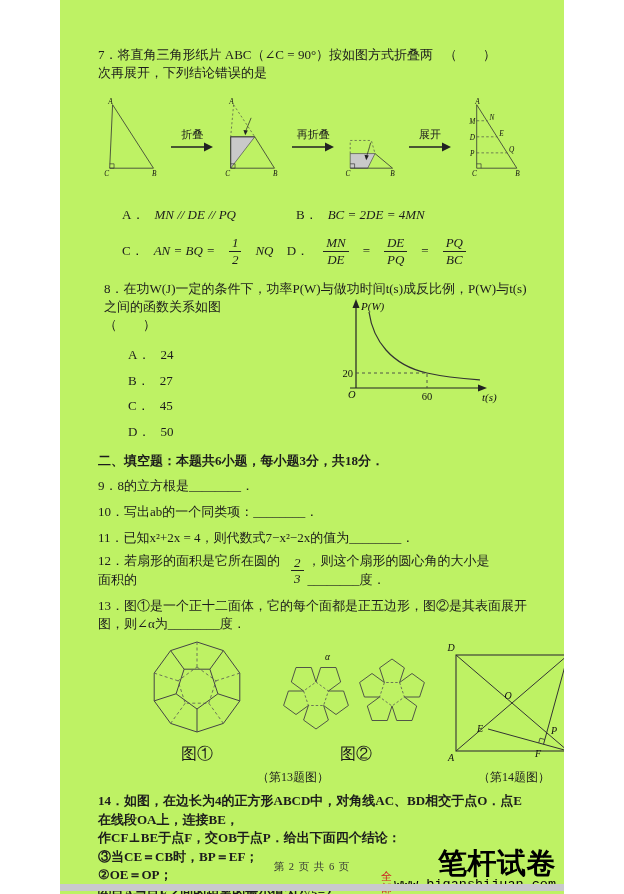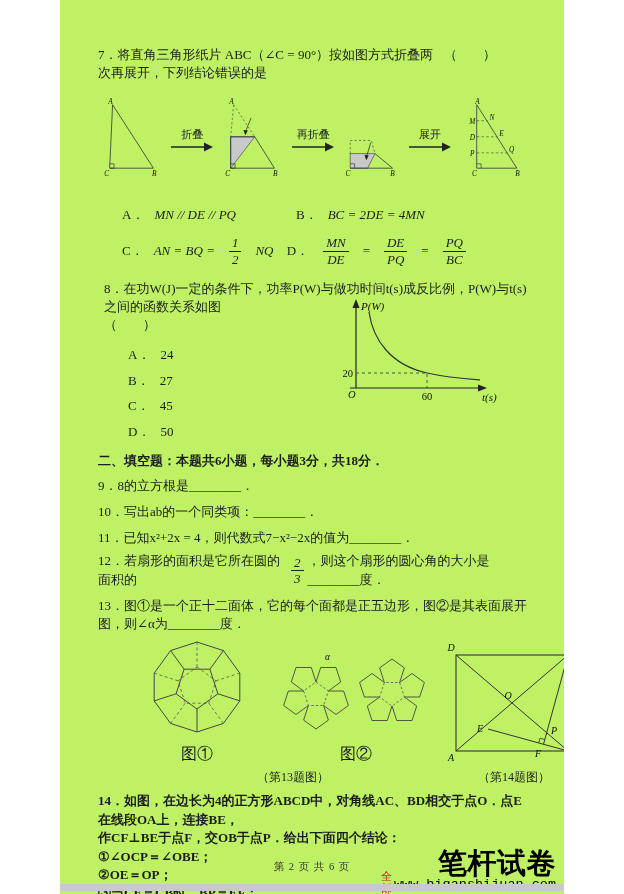--- a/index.html
+++ b/index.html
@@ -293,23 +293,22 @@
           <text class="svglab" x="110" y="95" text-anchor="middle">P</text>
           <text class="svglab" x="94" y="118" text-anchor="middle">F</text>
         </svg>
         <span class="group-cap">（第14题图）</span>
       </div>
     </div>
 
     <div class="q14-block">
       <div class="ln">14．如图，在边长为4的正方形ABCD中，对角线AC、BD相交于点O．点E在线段OA上，连接BE，</div>
       <div class="ln">作CF⊥BE于点F，交OB于点P．给出下面四个结论：</div>
-      <div class="ln">①∠OCP＝∠OBE；</div>
+      <div class="ln">③当CE＝CB时，BP＝EF；</div>
       <div class="ln">②OE＝OP；</div>
-      <div class="ln">③当CE＝CB时，BP＝EF；</div>
       <div class="ln">
         <span>④点A与点F之间的距离的最小值为2</span><span class="radical">√</span><span class="rad-arg">5</span><span>−2．</span>
       </div>
 
     </div>
   </div>
 
   <div class="footer">第 2 页 共 6 页</div>
 
   <div class="logo">

